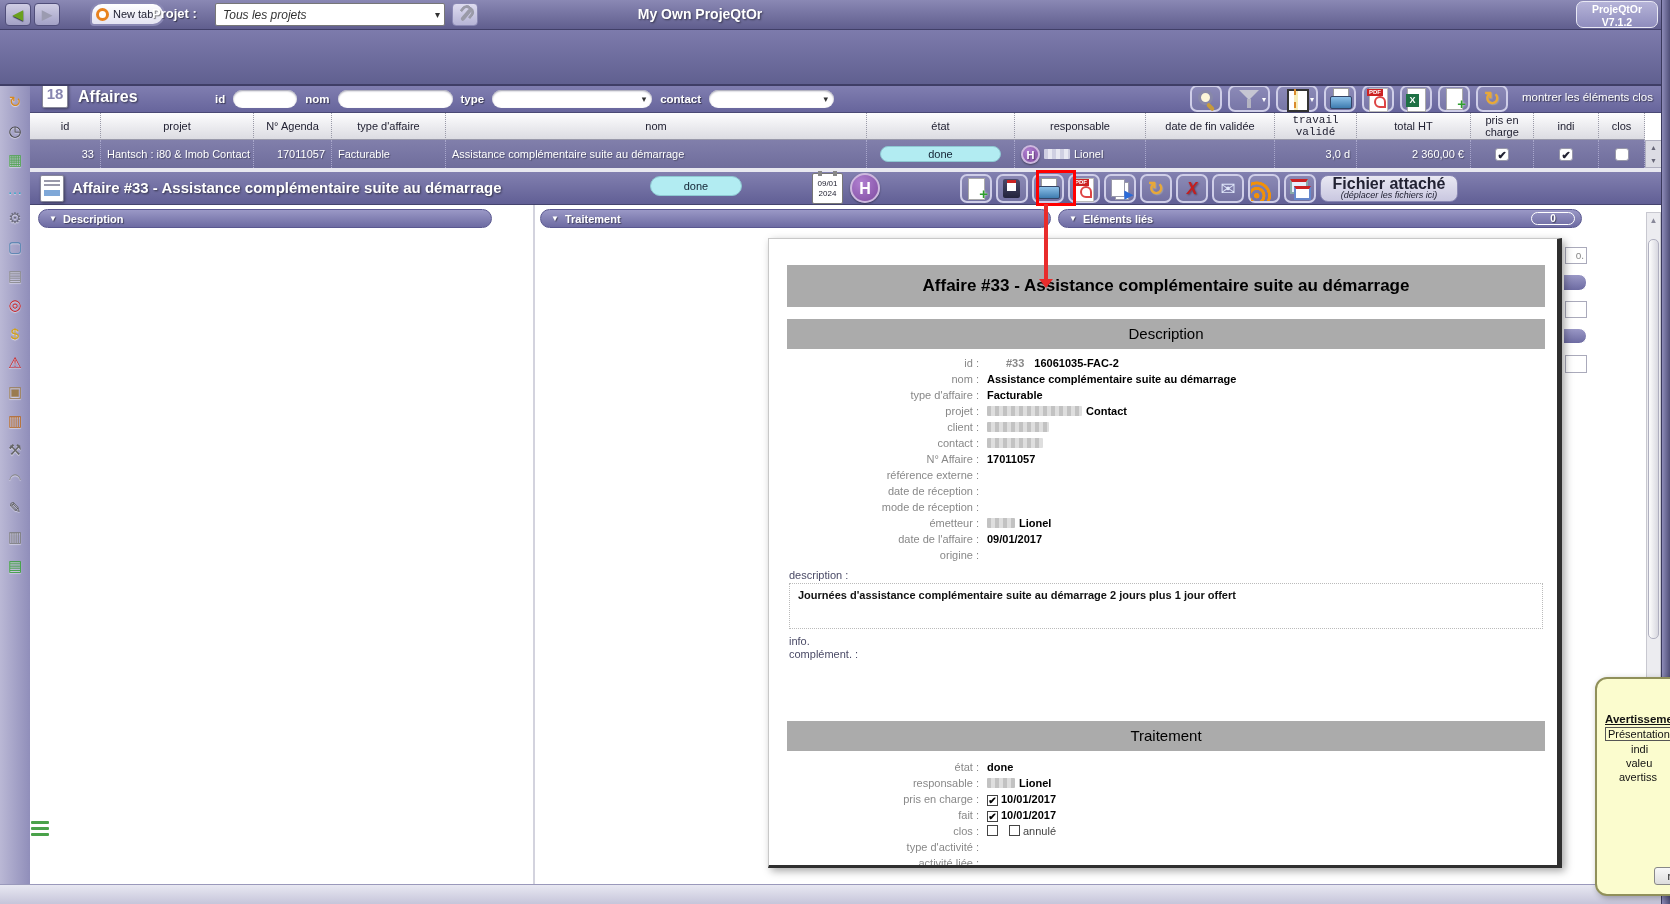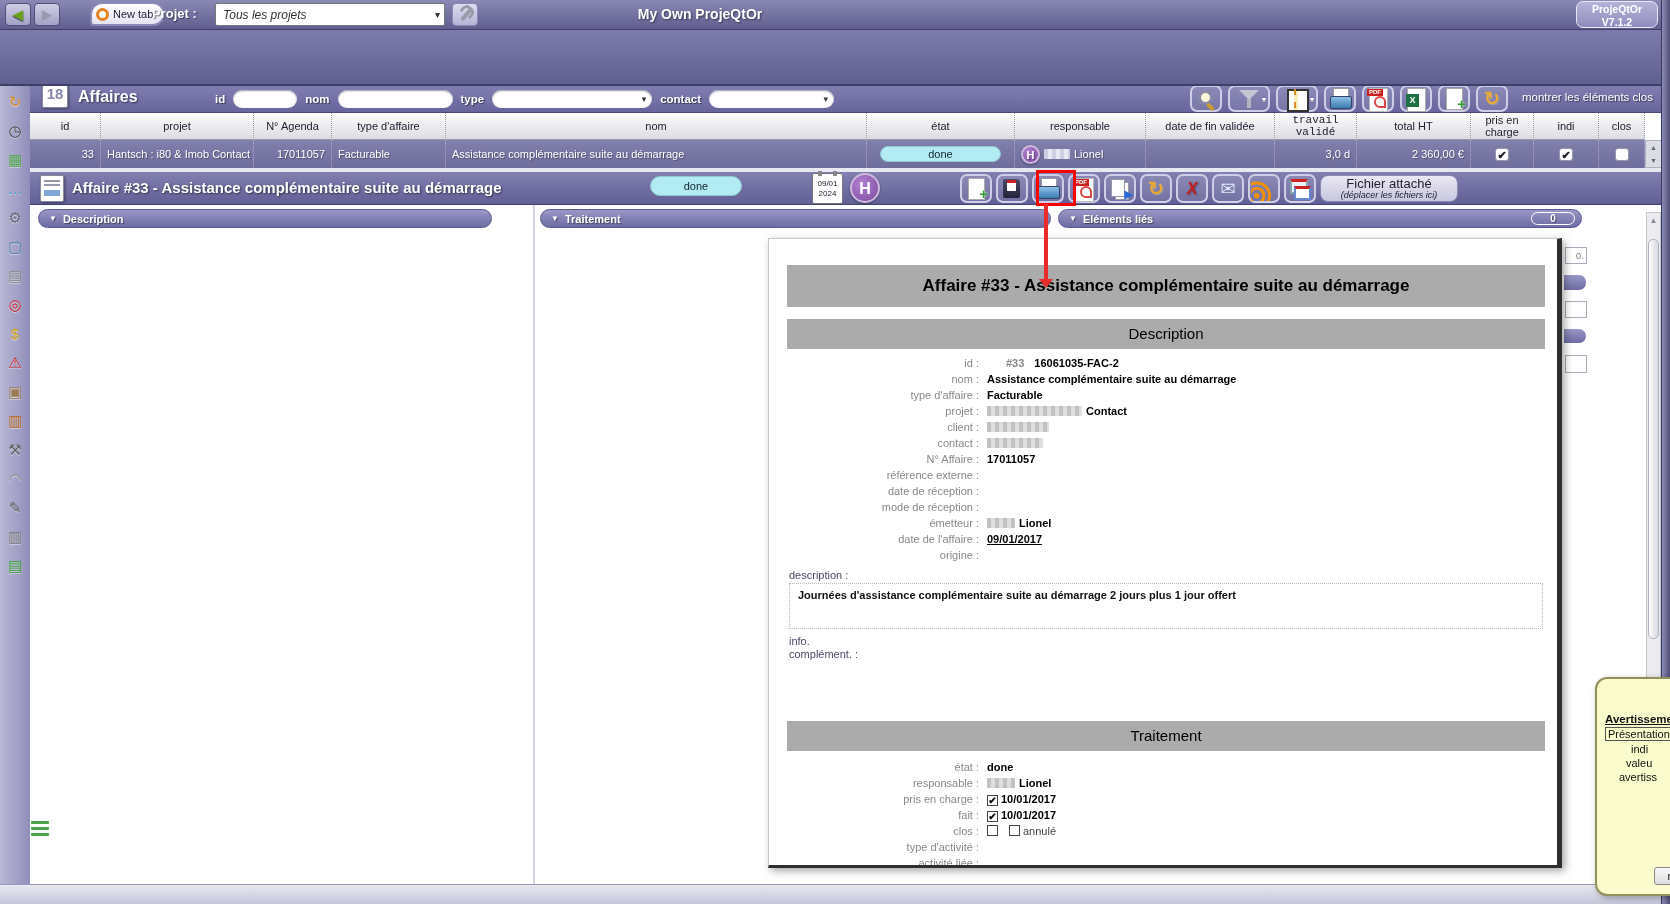--- a/index.html
+++ b/index.html
@@ -99,21 +99,21 @@
 #detail-title{position:absolute;left:42px;top:7px;color:#fff;font-weight:bold;font-size:15px;text-shadow:1px 1px 2px rgba(0,0,0,.55)}
 #detail-status{position:absolute;left:620px;top:4px;width:92px;height:20px;background:#b2ecf2;border:1px solid #8ec8d2;border-radius:11px;color:#123;font-size:11px;text-align:center;line-height:19px}
 #detail-cal{position:absolute;left:782px;top:1px;width:31px;height:31px;background:#fff;border:1px solid #777;border-radius:2px;font-size:8px;color:#223;text-align:center;line-height:10px;padding-top:5px}
 #detail-cal::before{content:"";position:absolute;top:-3px;left:5px;width:4px;height:5px;background:#888}
 #detail-cal::after{content:"";position:absolute;top:-3px;right:5px;width:4px;height:5px;background:#888}
 #detail-avatar{position:absolute;left:820px;top:1px;width:30px;height:30px;font-size:16px;line-height:27px}
 #detail-toolbar{position:absolute;left:930px;top:2px;display:flex;gap:4px}
 .btn-ic{position:relative;width:32px;height:29px;border:2px solid #cfcee8;border-radius:7px;background:rgba(255,255,255,.10);cursor:pointer;display:flex;align-items:center;justify-content:center}
 #red-box{position:absolute;left:1036px;top:170px;width:40px;height:36px;border:3px solid #f00;z-index:55}
 #attach-btn{position:absolute;left:1290px;top:3px;width:138px;height:27px;background:linear-gradient(#e9e8f3,#c9c7e0);border:1px solid #8a88b4;border-radius:8px;text-align:center;cursor:pointer;color:#223}
-#attach-btn .l1{font-size:13px;font-weight:normal;line-height:13px;padding-top:1px}
+#attach-btn .l1{font-size:16px;font-weight:bold;line-height:13px;padding-top:1px}
 #attach-btn .l2{font-size:9px;font-style:italic;line-height:10px}
 
 #main{position:absolute;left:30px;top:205px;width:1640px;height:679px;background:#fff;z-index:5}
 #divider1{position:absolute;left:533px;top:205px;width:2px;height:679px;background:#d3d3de;z-index:6}
 .phead{position:absolute;height:19px;border-radius:10px;background:linear-gradient(#9a98c6,#6d6ba2);border:1px solid #5a5890;color:#fff;font-weight:bold;font-size:11px;display:flex;align-items:center;padding-left:10px;gap:6px;text-shadow:1px 1px 1px rgba(0,0,0,.45);z-index:7;cursor:pointer}
 .phead .tri{font-size:8px}
 #desc-header{left:38px;top:209px;width:454px}
 #treat-header{left:540px;top:209px;width:511px}
 #linked-header{left:1058px;top:209px;width:524px}
 #linked-count{position:absolute;right:6px;top:2px;width:44px;height:13px;border:1px solid #fff;border-radius:8px;font-size:10px;line-height:12px;text-align:center;font-weight:bold}
@@ -779,21 +779,21 @@
       <div class="oval" style="position: absolute; left: 218px; top: 214px;"><span>17011057</span></div>
       <div class="olabel" style="position: absolute; left: 0px; top: 230px; width: 210px;">référence externe :</div>
       <div class="oval" style="position: absolute; left: 218px; top: 230px;"></div>
       <div class="olabel" style="position: absolute; left: 0px; top: 246px; width: 210px;">date de réception :</div>
       <div class="oval" style="position: absolute; left: 218px; top: 246px;"></div>
       <div class="olabel" style="position: absolute; left: 0px; top: 262px; width: 210px;">mode de réception :</div>
       <div class="oval" style="position: absolute; left: 218px; top: 262px;"></div>
       <div class="olabel" style="position: absolute; left: 0px; top: 278px; width: 210px;">émetteur :</div>
       <div class="oval" style="position: absolute; left: 218px; top: 278px;"><span class="blur" style="width: 28px;"></span><span>Lionel</span></div>
       <div class="olabel" style="position: absolute; left: 0px; top: 294px; width: 210px;">date de l'affaire :</div>
-      <div class="oval" style="position: absolute; left: 218px; top: 294px; text-decoration: underline;"><span>09/01/2017</span></div>
+      <div class="oval" style="position: absolute; left: 218px; top: 294px;"><span>09/01/2017</span></div>
       <div class="olabel" style="position: absolute; left: 0px; top: 310px; width: 210px;">origine :</div>
       <div class="oval" style="position: absolute; left: 218px; top: 310px;"></div>
       <div class="dotlbl" style="position: absolute; left: 20px; top: 330px;">description :</div>
       <div class="obox" style="position: absolute; left: 20px; top: 344px; width: 754px; height: 46px;">Journées d'assistance complémentaire suite au démarrage 2 jours plus 1 jour offert</div>
       <div class="dotlbl" style="position: absolute; left: 20px; top: 396px;">info.</div>
       <div class="dotlbl" style="position: absolute; left: 20px; top: 409px;">complément. :</div>
       <div class="obar" style="position: absolute; left: 18px; top: 482px; width: 758px; height: 30px; font-size: 15px; line-height: 30px;">Traitement</div>
       <div class="olabel" style="position: absolute; left: 0px; top: 522px; width: 210px;">état :</div>
       <div class="oval" style="position: absolute; left: 218px; top: 522px;"><span>done</span></div>
       <div class="olabel" style="position: absolute; left: 0px; top: 538px; width: 210px;">responsable :</div>

